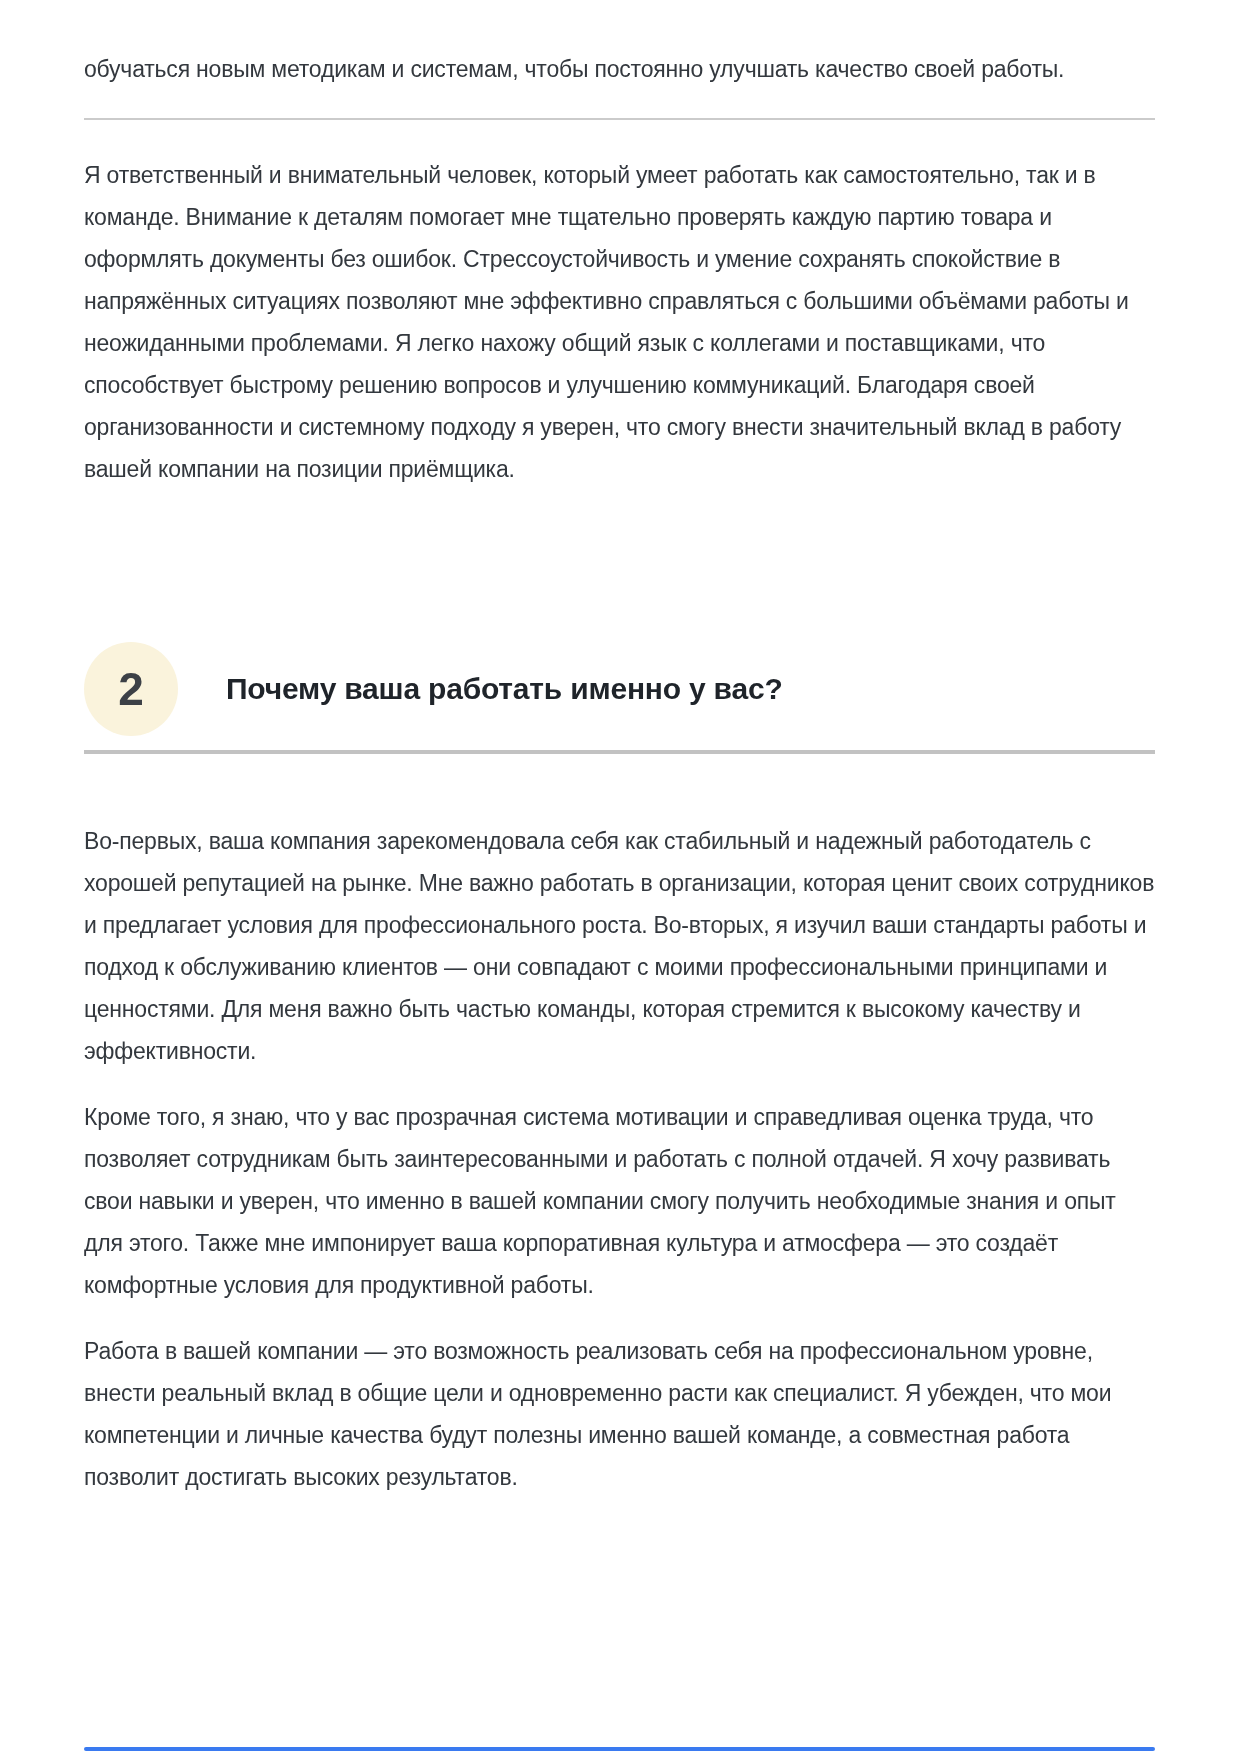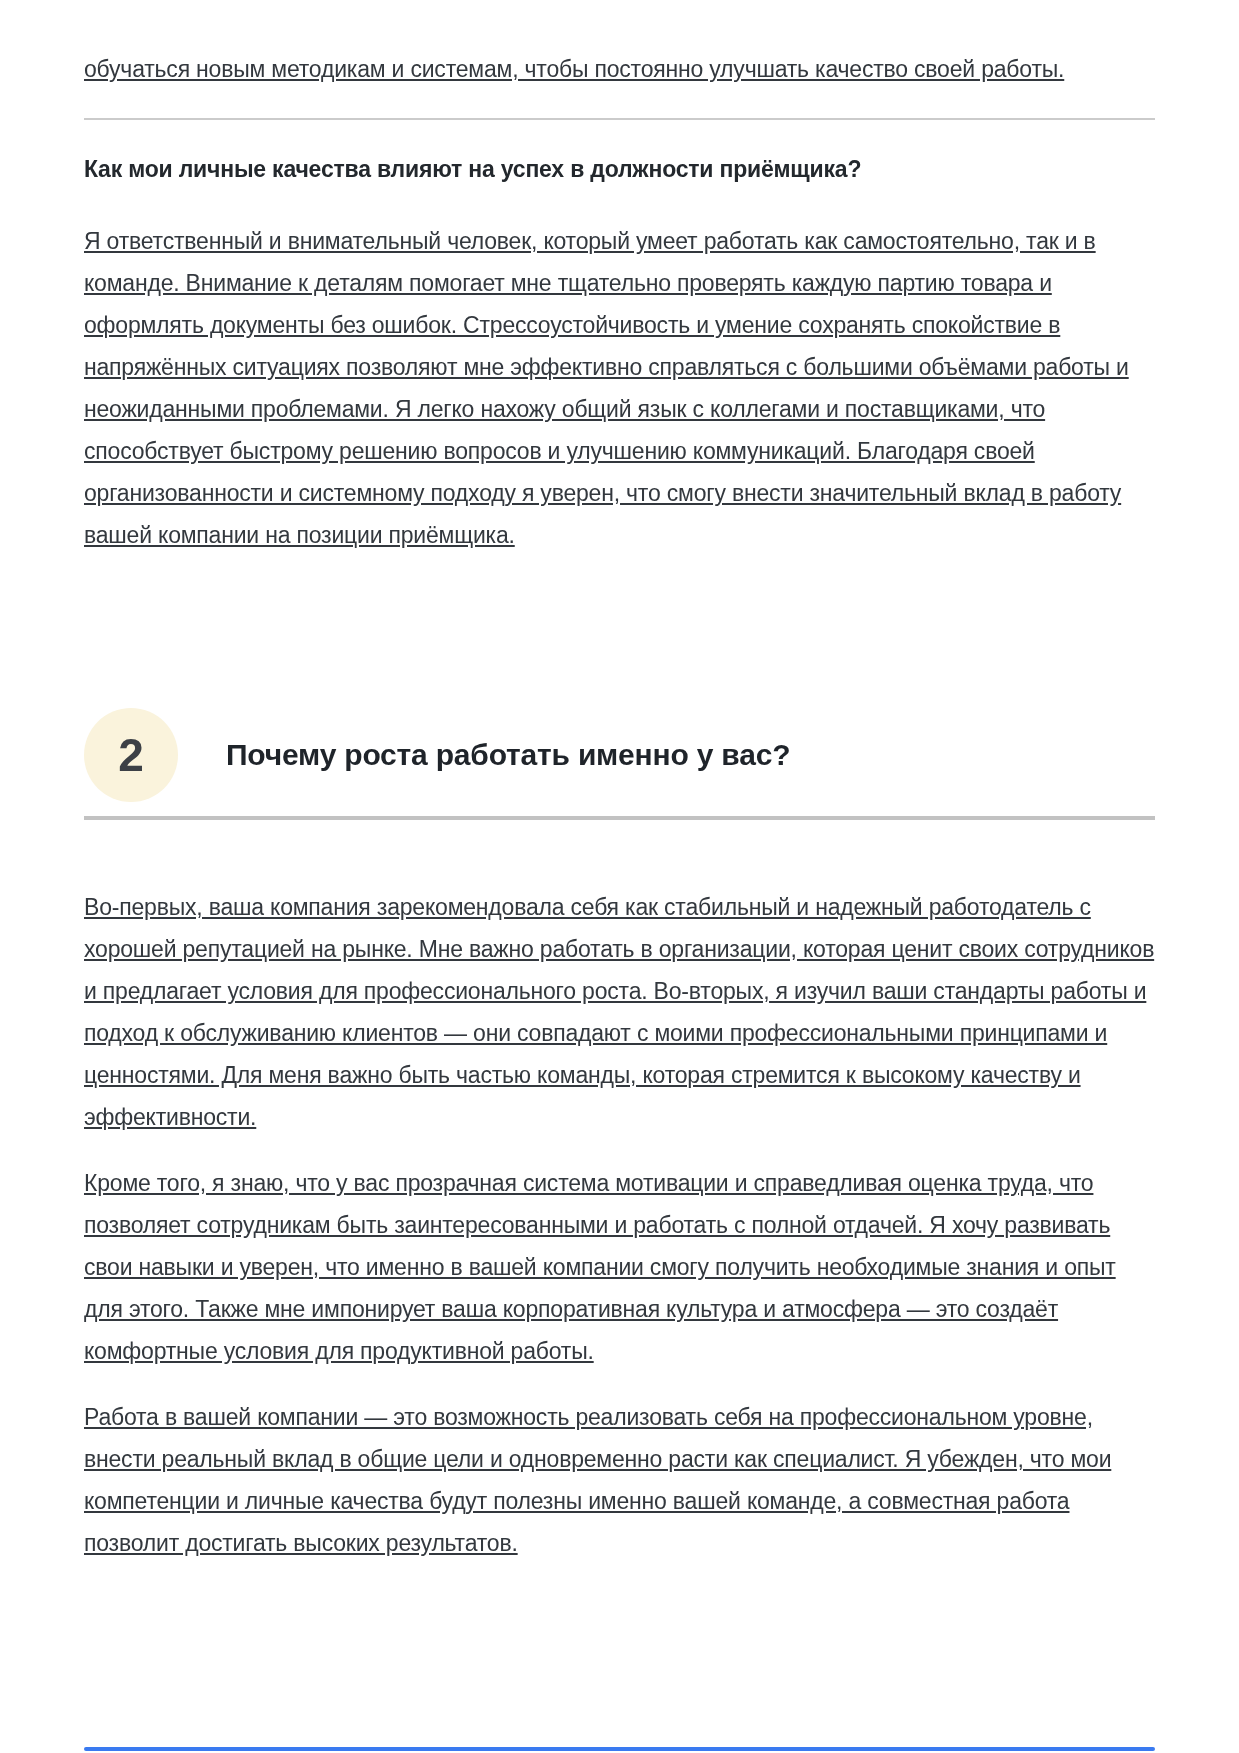--- a/index.html
+++ b/index.html
@@ -20,21 +20,20 @@
     box-sizing: border-box;
     width: 1239px;
     padding: 48px 84px 0 84px;
   }
   .body-text {
     margin: 24px 0 0 0;
     font-size: 23px;
     line-height: 42px;
     color: #33383e;
     letter-spacing: -0.2px;
-    text-decoration: underline;
   }
   .body-text.first {
     margin-top: 0;
   }
   hr.divider {
     border: none;
     margin: 0;
   }
   hr.thin {
     margin-top: 28px;
@@ -103,29 +102,28 @@
 </head>
 <body>
 
 <div class="page">
   <div class="content">
 
     <p class="body-text first">обучаться новым методикам и системам, чтобы постоянно улучшать качество своей работы.</p>
 
     <hr class="divider thin">
 
-    <h3 class="question">Как мои личные качества влияют на успех в должности приёмщика?</h3>
 
     <p class="body-text answer">Я ответственный и внимательный человек, который умеет работать как самостоятельно, так и в команде. Внимание к деталям помогает мне тщательно проверять каждую партию товара и оформлять документы без ошибок. Стрессоустойчивость и умение сохранять спокойствие в напряжённых ситуациях позволяют мне эффективно справляться с большими объёмами работы и неожиданными проблемами. Я легко нахожу общий язык с коллегами и поставщиками, что способствует быстрому решению вопросов и улучшению коммуникаций. Благодаря своей организованности и системному подходу я уверен, что смогу внести значительный вклад в работу вашей компании на позиции приёмщика.</p>
 
     <div class="section-header">
       <div class="badge">
         <span>2</span>
       </div>
-      <h2 class="section-title">Почему роста работать именно у вас?</h2>
+      <h2 class="section-title">Почему ваша работать именно у вас?</h2>
     </div>
 
     <hr class="divider thick">
 
     <p class="body-text after-header">Во-первых, ваша компания зарекомендовала себя как стабильный и надежный работодатель с хорошей репутацией на рынке. Мне важно работать в организации, которая ценит своих сотрудников и предлагает условия для профессионального роста. Во-вторых, я изучил ваши стандарты работы и подход к обслуживанию клиентов — они совпадают с моими профессиональными принципами и ценностями. Для меня важно быть частью команды, которая стремится к высокому качеству и эффективности.</p>
 
     <p class="body-text">Кроме того, я знаю, что у вас прозрачная система мотивации и справедливая оценка труда, что позволяет сотрудникам быть заинтересованными и работать с полной отдачей. Я хочу развивать свои навыки и уверен, что именно в вашей компании смогу получить необходимые знания и опыт для этого. Также мне импонирует ваша корпоративная культура и атмосфера — это создаёт комфортные условия для продуктивной работы.</p>
 
     <p class="body-text">Работа в вашей компании — это возможность реализовать себя на профессиональном уровне, внести реальный вклад в общие цели и одновременно расти как специалист. Я убежден, что мои компетенции и личные качества будут полезны именно вашей команде, а совместная работа позволит достигать высоких результатов.</p>
 

